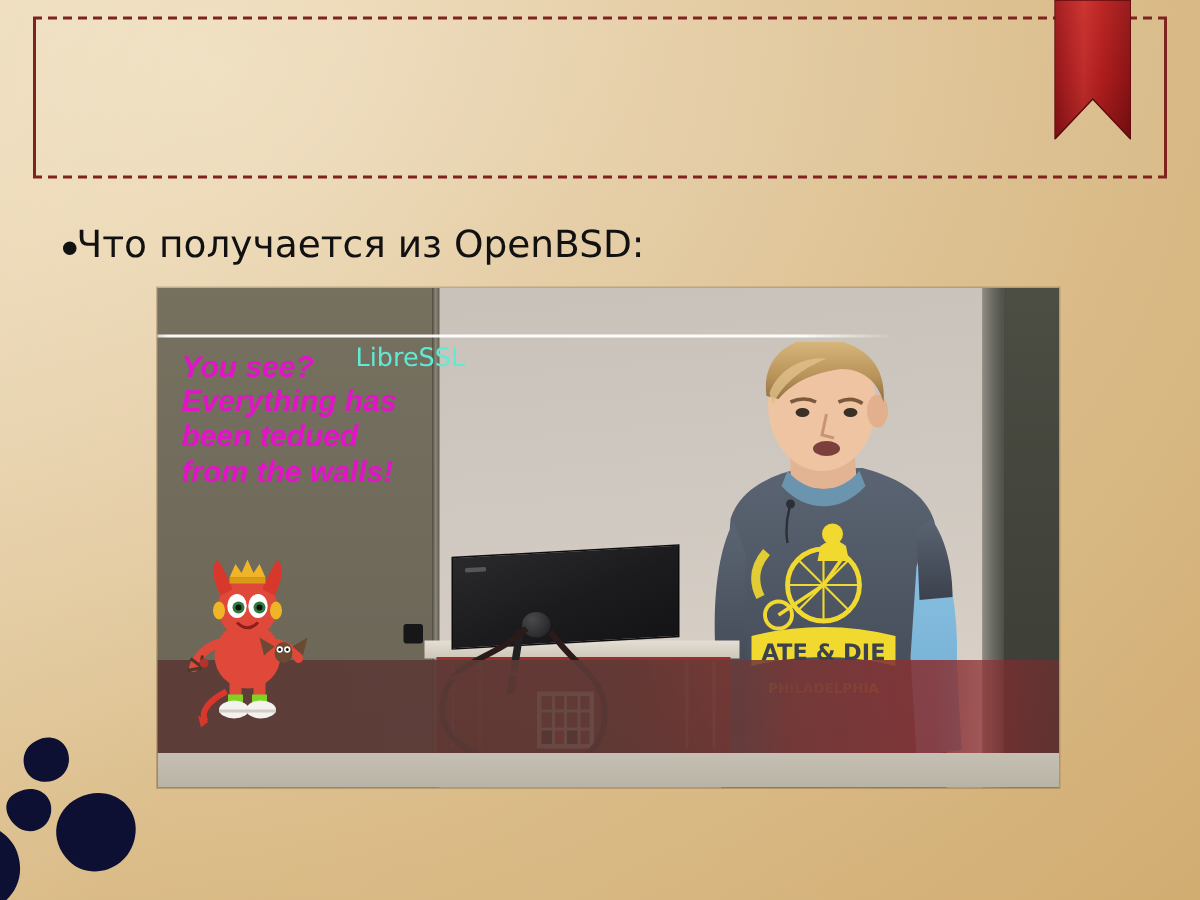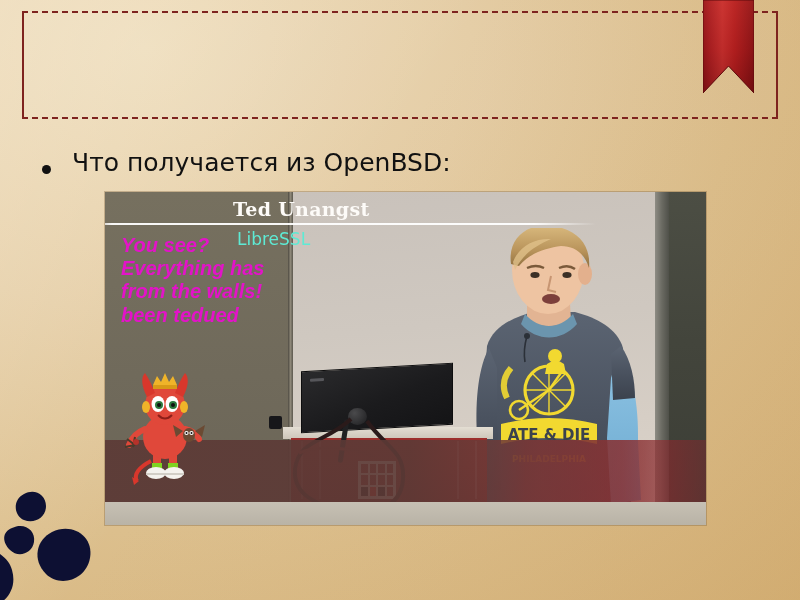--- a/index.html
+++ b/index.html
@@ -42,21 +42,21 @@
   }
 
   
   #ribbon{
     position:absolute; left:703px; top:0px; width:51px; height:93px; z-index:6;
   }
 
   
   #bullet-row{
     position:absolute; left:42px; top:148px; z-index:4;
-    display:flex; align-items:center; gap:21px;
+    display:flex; align-items:flex-start; gap:0;
   }
   #bullet-dot{
     width:9px; height:9px; border-radius:50%; background:#111; margin-top:13px; flex:0 0 auto;
   }
   #bullet-label{ font-size:25px; color:#111; white-space:nowrap; }
 
   
   #blobs{ position:absolute; left:-10px; bottom:-6px; width:170px; height:140px; z-index:5; }
 
   
@@ -334,22 +334,22 @@
       <path d="M44,36 C64,28 96,30 120,40" stroke="#8f2d2a" stroke-width="3" fill="none"></path>
     </svg>
 
     <div id="maroon-band"></div>
 
     <div id="floor"></div>
 
     <div id="overlay-text">
       <div>You see?</div>
       <div>Everything has</div>
+      <div><span>been </span><span class="bold">tedued</span></div>
       <div>from the walls!</div>
-      <div><span>been </span><span class="bold">tedued</span></div>
     </div>
 
     <div id="daemon">
       <svg width="86" height="120" viewBox="0 0 86 120">
 
         <path d="M28,94 C16,100 10,108 14,114" stroke="#d8372c" stroke-width="4" fill="none"></path>
         <path d="M16,114 l-7,-4 l2,8 Z" fill="#d8372c"></path>
 
         <rect x="30" y="86" width="8" height="16" fill="#e0483a"></rect>
         <rect x="46" y="86" width="8" height="16" fill="#e0483a"></rect>
@@ -397,21 +397,20 @@
         <circle cx="36" cy="38" r="4" fill="#2c7a3e"></circle>
         <circle cx="50" cy="38" r="4" fill="#2c7a3e"></circle>
         <circle cx="36" cy="38" r="2" fill="#111"></circle>
         <circle cx="50" cy="38" r="2" fill="#111"></circle>
 
         <path d="M35,48 q7,7 14,0" stroke="#8d1f19" stroke-width="2" fill="none"></path>
       </svg>
     </div>
 
     <div id="banner"></div>
-    <div id="banner-name">Ted Unangst</div>
     <div id="banner-rule"></div>
     <div id="banner-sub">LibreSSL</div>
   </div>
 
   <div id="blobs">
     <svg width="170" height="140" viewBox="0 0 170 140">
       <g fill="#0d1033">
         <path d="M34,28 C44,22 56,28 56,40 C56,52 44,58 34,54 C24,50 22,34 34,28 Z"></path>
         <path d="M22,62 C34,56 46,64 44,76 C42,88 28,92 20,84 C12,76 12,66 22,62 Z"></path>
         <path d="M62,66 C82,56 104,70 100,92 C96,114 70,122 56,108 C42,94 46,74 62,66 Z"></path>

